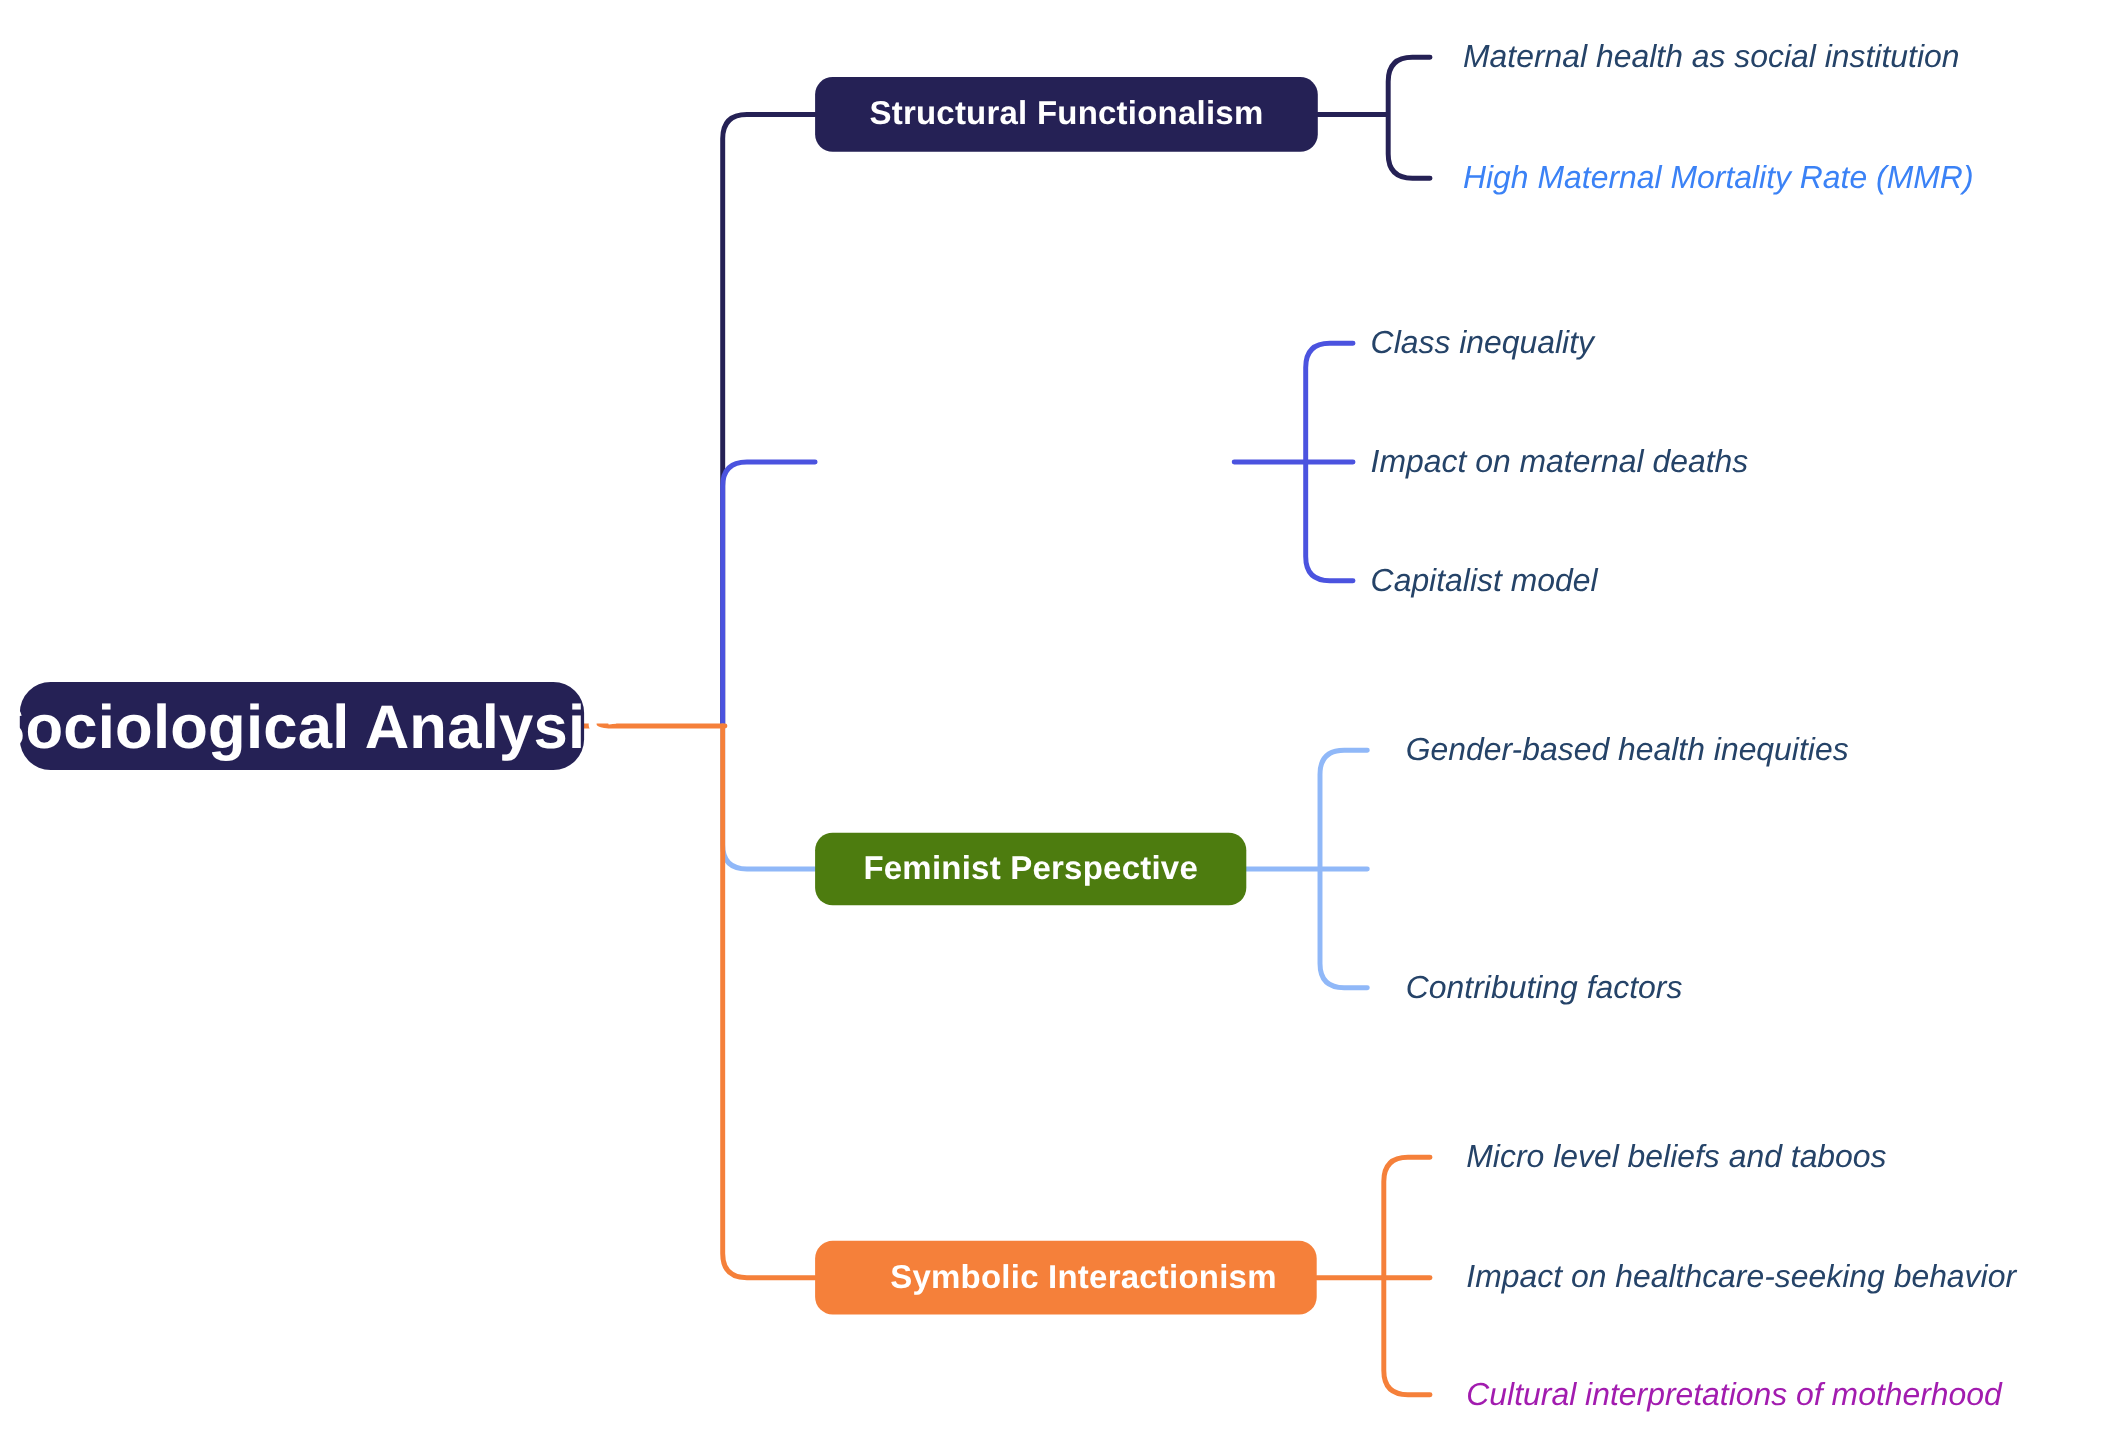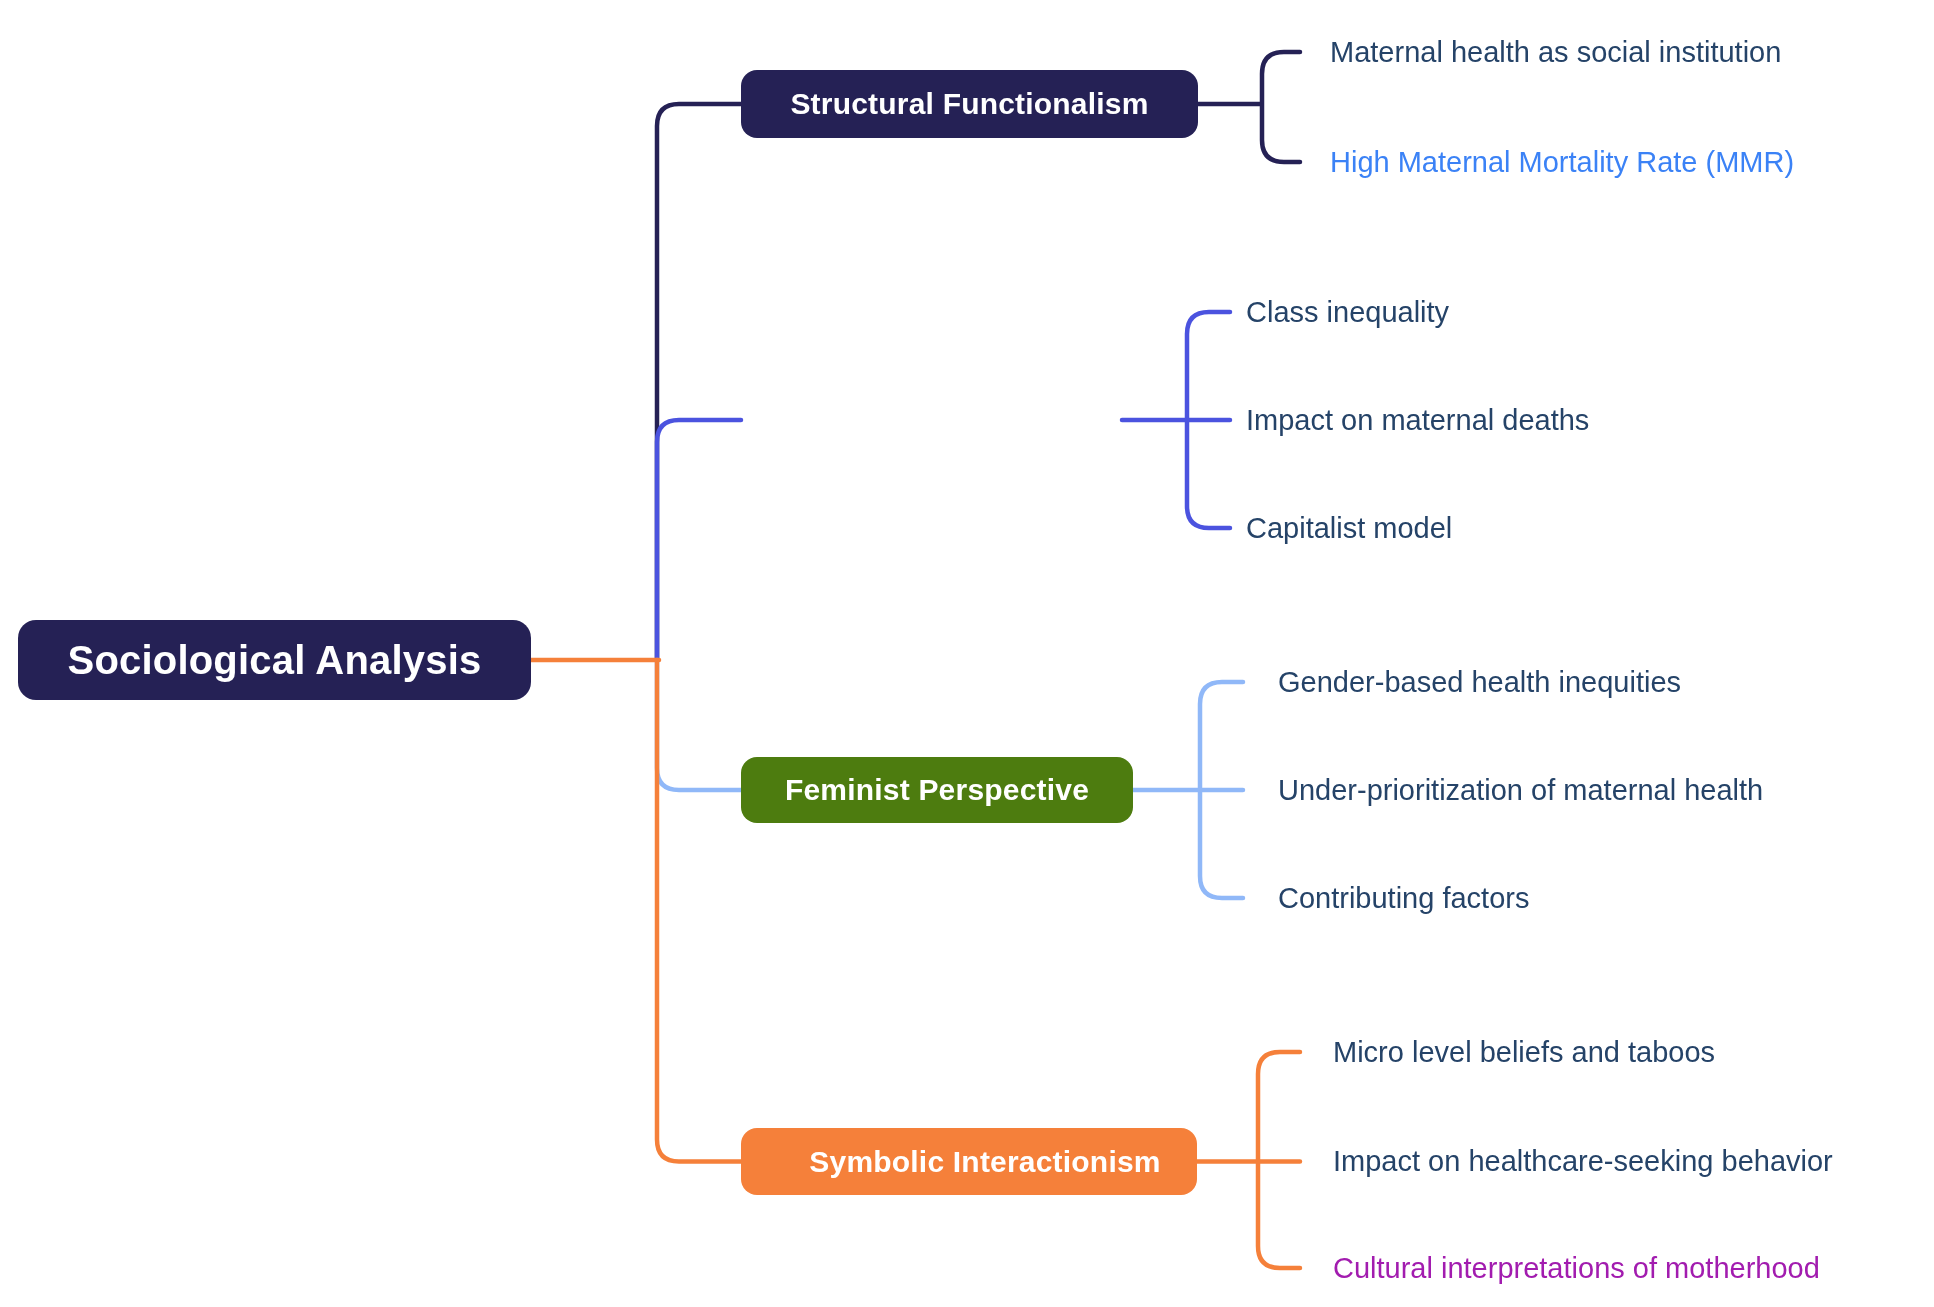--- a/index.html
+++ b/index.html
@@ -33,41 +33,42 @@
     justify-content: center;
     color: #ffffff;
     font-weight: bold;
     white-space: nowrap;
     letter-spacing: 0.2px;
   }
 
   #root-node {
     left: 18px; top: 620px;
     width: 513px; height: 80px;
-    border-radius: 18px;
-    font-size: 40px;
+    border-radius: 28px;
+    font-size: 56px;
   }
 
   .branch-node {
     height: 66px;
     border-radius: 16px;
     font-size: 30px;
   }
   #branch-0 { left: 741px; top: 70px;   width: 457px; height: 68px; }
   #branch-1 { left: 741px; top: 387px;  width: 381px; }
   #branch-2 { left: 741px; top: 757px;  width: 392px; }
   #branch-3 { left: 741px; top: 1128px; width: 456px; height: 67px; padding-left: 32px; }
 
   .subtopic {
     position: absolute;
     height: 42px;
     display: flex;
     align-items: center;
     font-size: 29px;
     white-space: nowrap;
+    font-style: italic;
   }
   #sub-0-0 { left: 1330px; top: 31px; }
   #sub-0-1 { left: 1330px; top: 141px; }
   #sub-1-0 { left: 1246px; top: 291px; }
   #sub-1-1 { left: 1246px; top: 399px; }
   #sub-1-2 { left: 1246px; top: 507px; }
   #sub-2-0 { left: 1278px; top: 661px; }
   #sub-2-1 { left: 1278px; top: 769px; }
   #sub-2-2 { left: 1278px; top: 877px; }
   #sub-3-0 { left: 1333px; top: 1031px; }
@@ -103,20 +104,19 @@
   <div class="node branch-node" id="branch-3" style="background-color: rgb(245, 128, 58);">Symbolic Interactionism</div>
 
   <div class="subtopic" id="sub-0-0" style="color: rgb(37, 67, 104);">Maternal health as social institution</div>
   <div class="subtopic" id="sub-0-1" style="color: #3b82f6; text-align: center;">High Maternal Mortality Rate (MMR)</div>
 
   <div class="subtopic" id="sub-1-0" style="color: rgb(37, 67, 104);">Class inequality</div>
   <div class="subtopic" id="sub-1-1" style="color: rgb(37, 67, 104);">Impact on maternal deaths</div>
   <div class="subtopic" id="sub-1-2" style="color: rgb(37, 67, 104);">Capitalist model</div>
 
   <div class="subtopic" id="sub-2-0" style="color: rgb(37, 67, 104);">Gender-based health inequities</div>
-  <div class="subtopic" id="sub-2-1" style="color: rgb(37, 67, 104);">Under-prioritization of maternal health</div>
   <div class="subtopic" id="sub-2-2" style="color: rgb(37, 67, 104);">Contributing factors</div>
 
   <div class="subtopic" id="sub-3-0" style="color: rgb(37, 67, 104);">Micro level beliefs and taboos</div>
   <div class="subtopic" id="sub-3-1" style="color: rgb(37, 67, 104);">Impact on healthcare-seeking behavior</div>
   <div class="subtopic" id="sub-3-2" style="color: #a21caf;">Cultural interpretations of motherhood</div>
 
 </div>
 
 </body></html>

